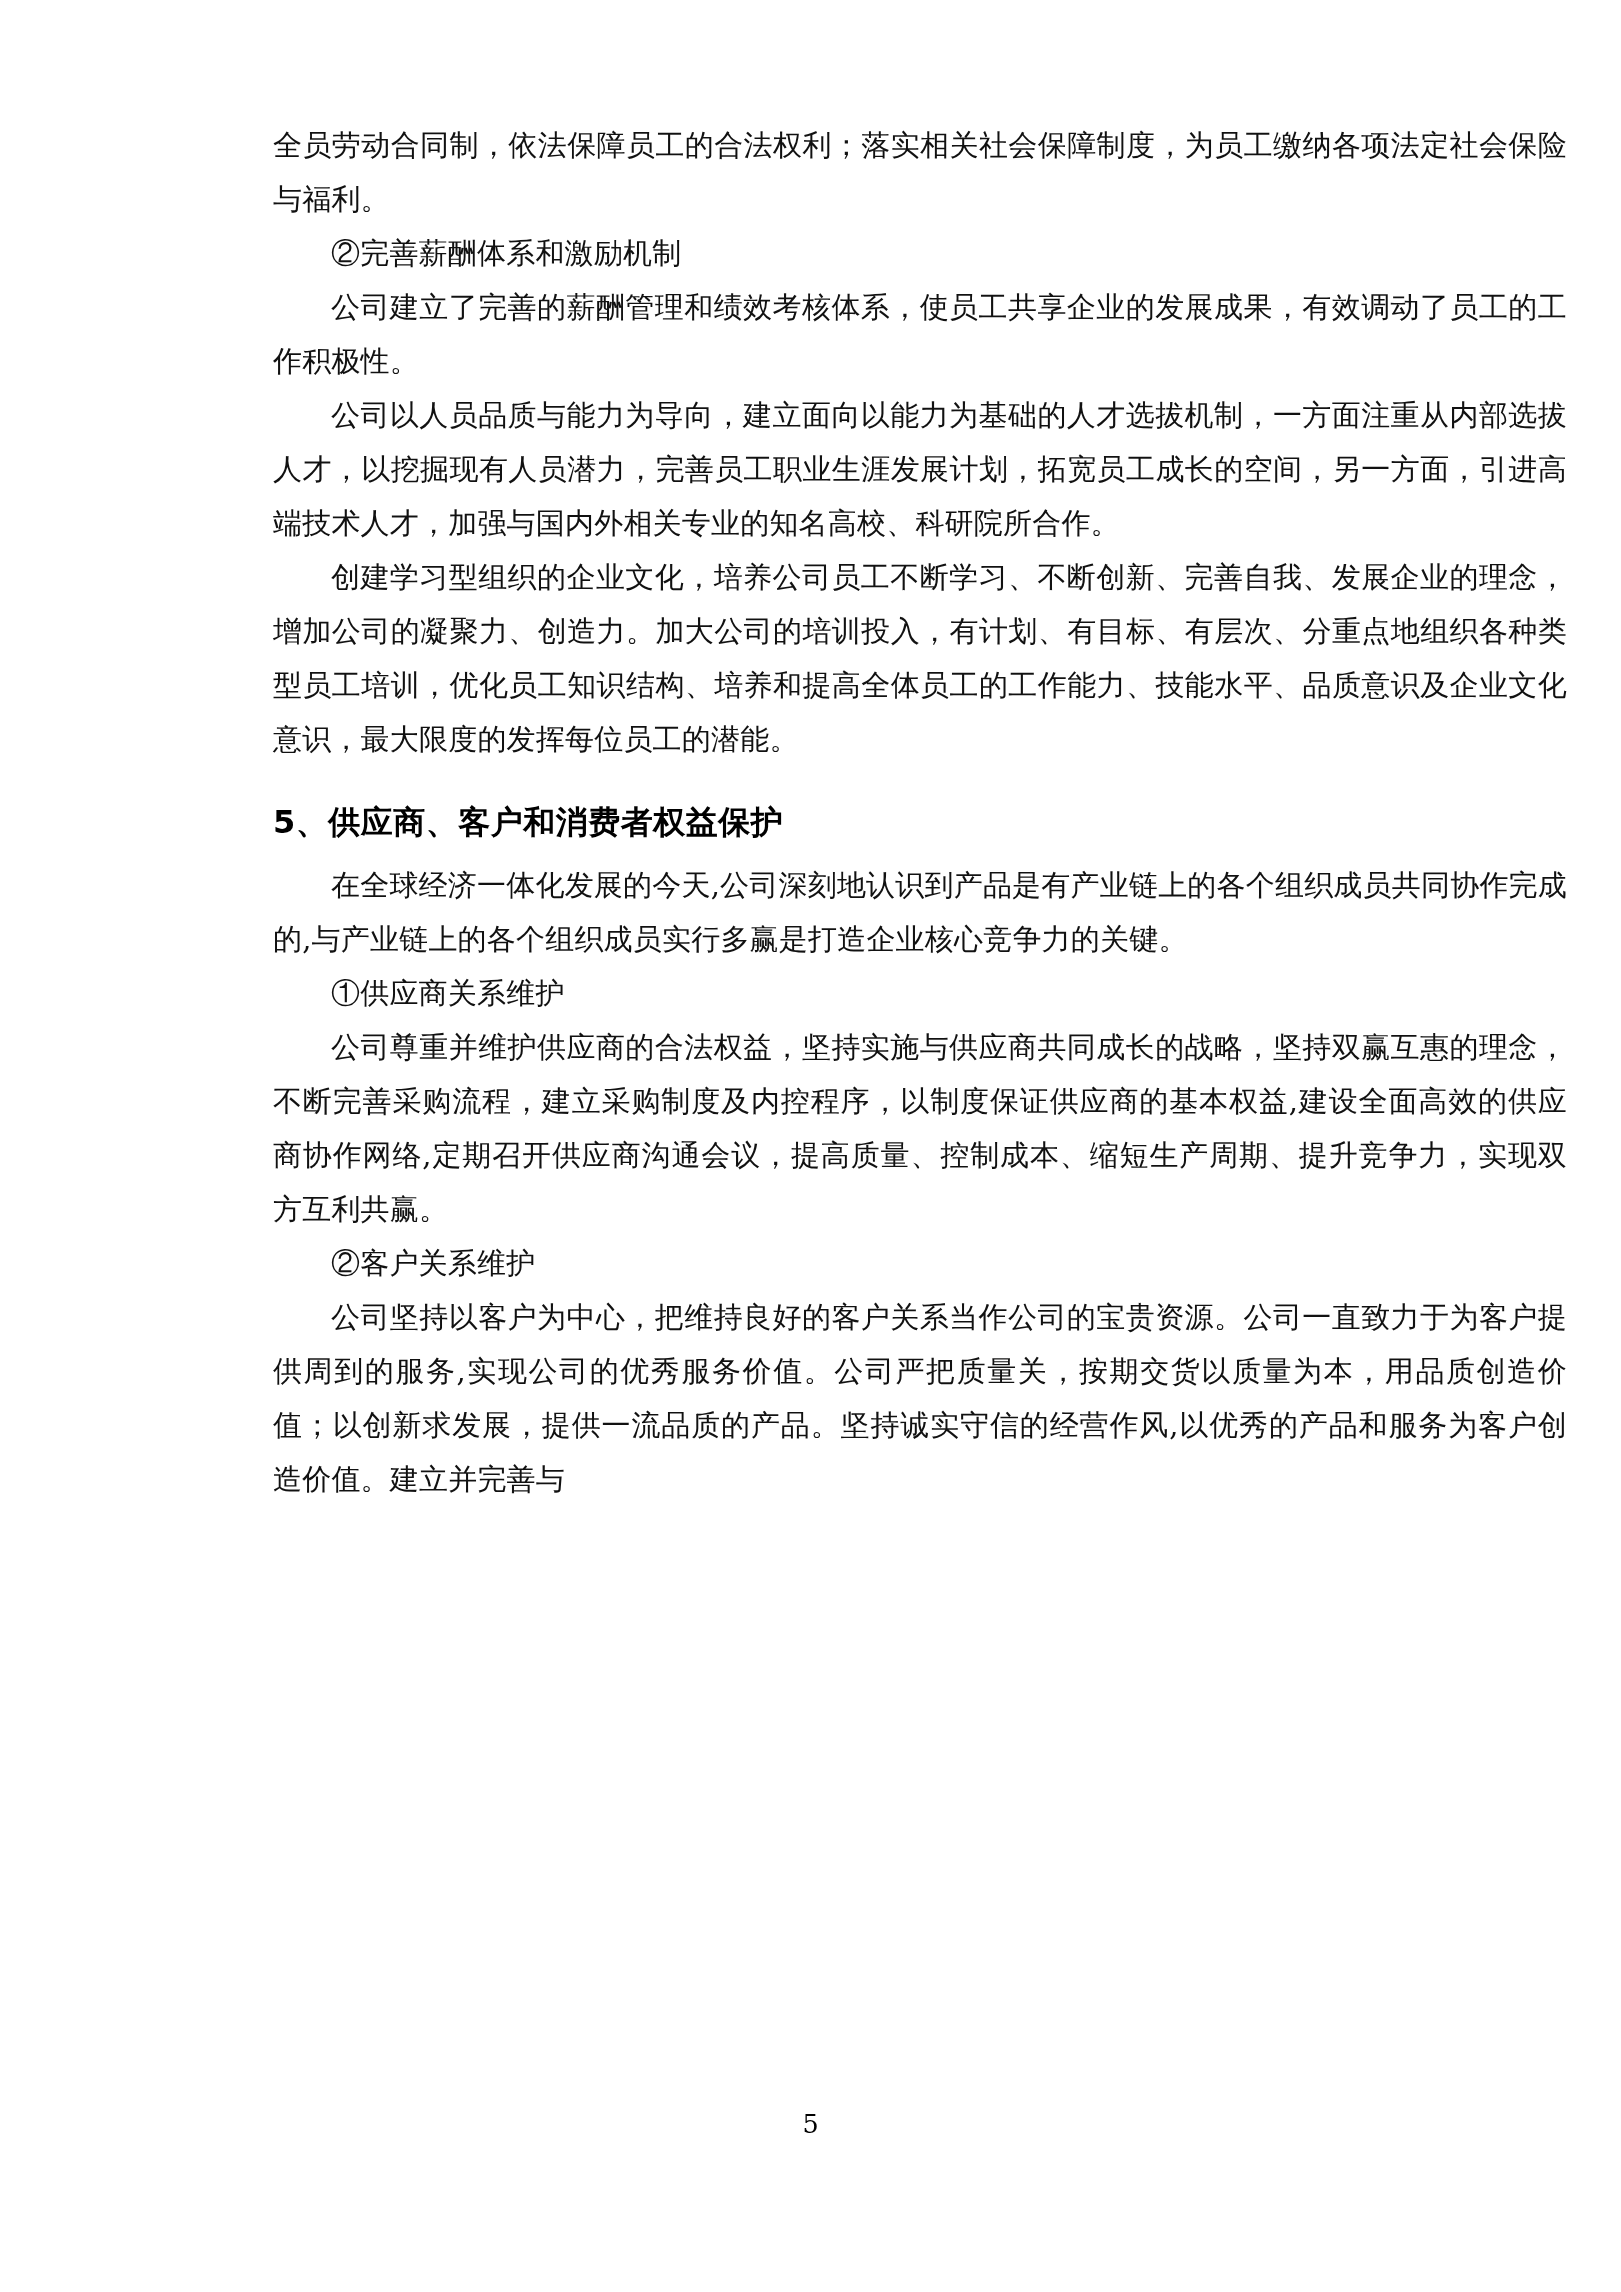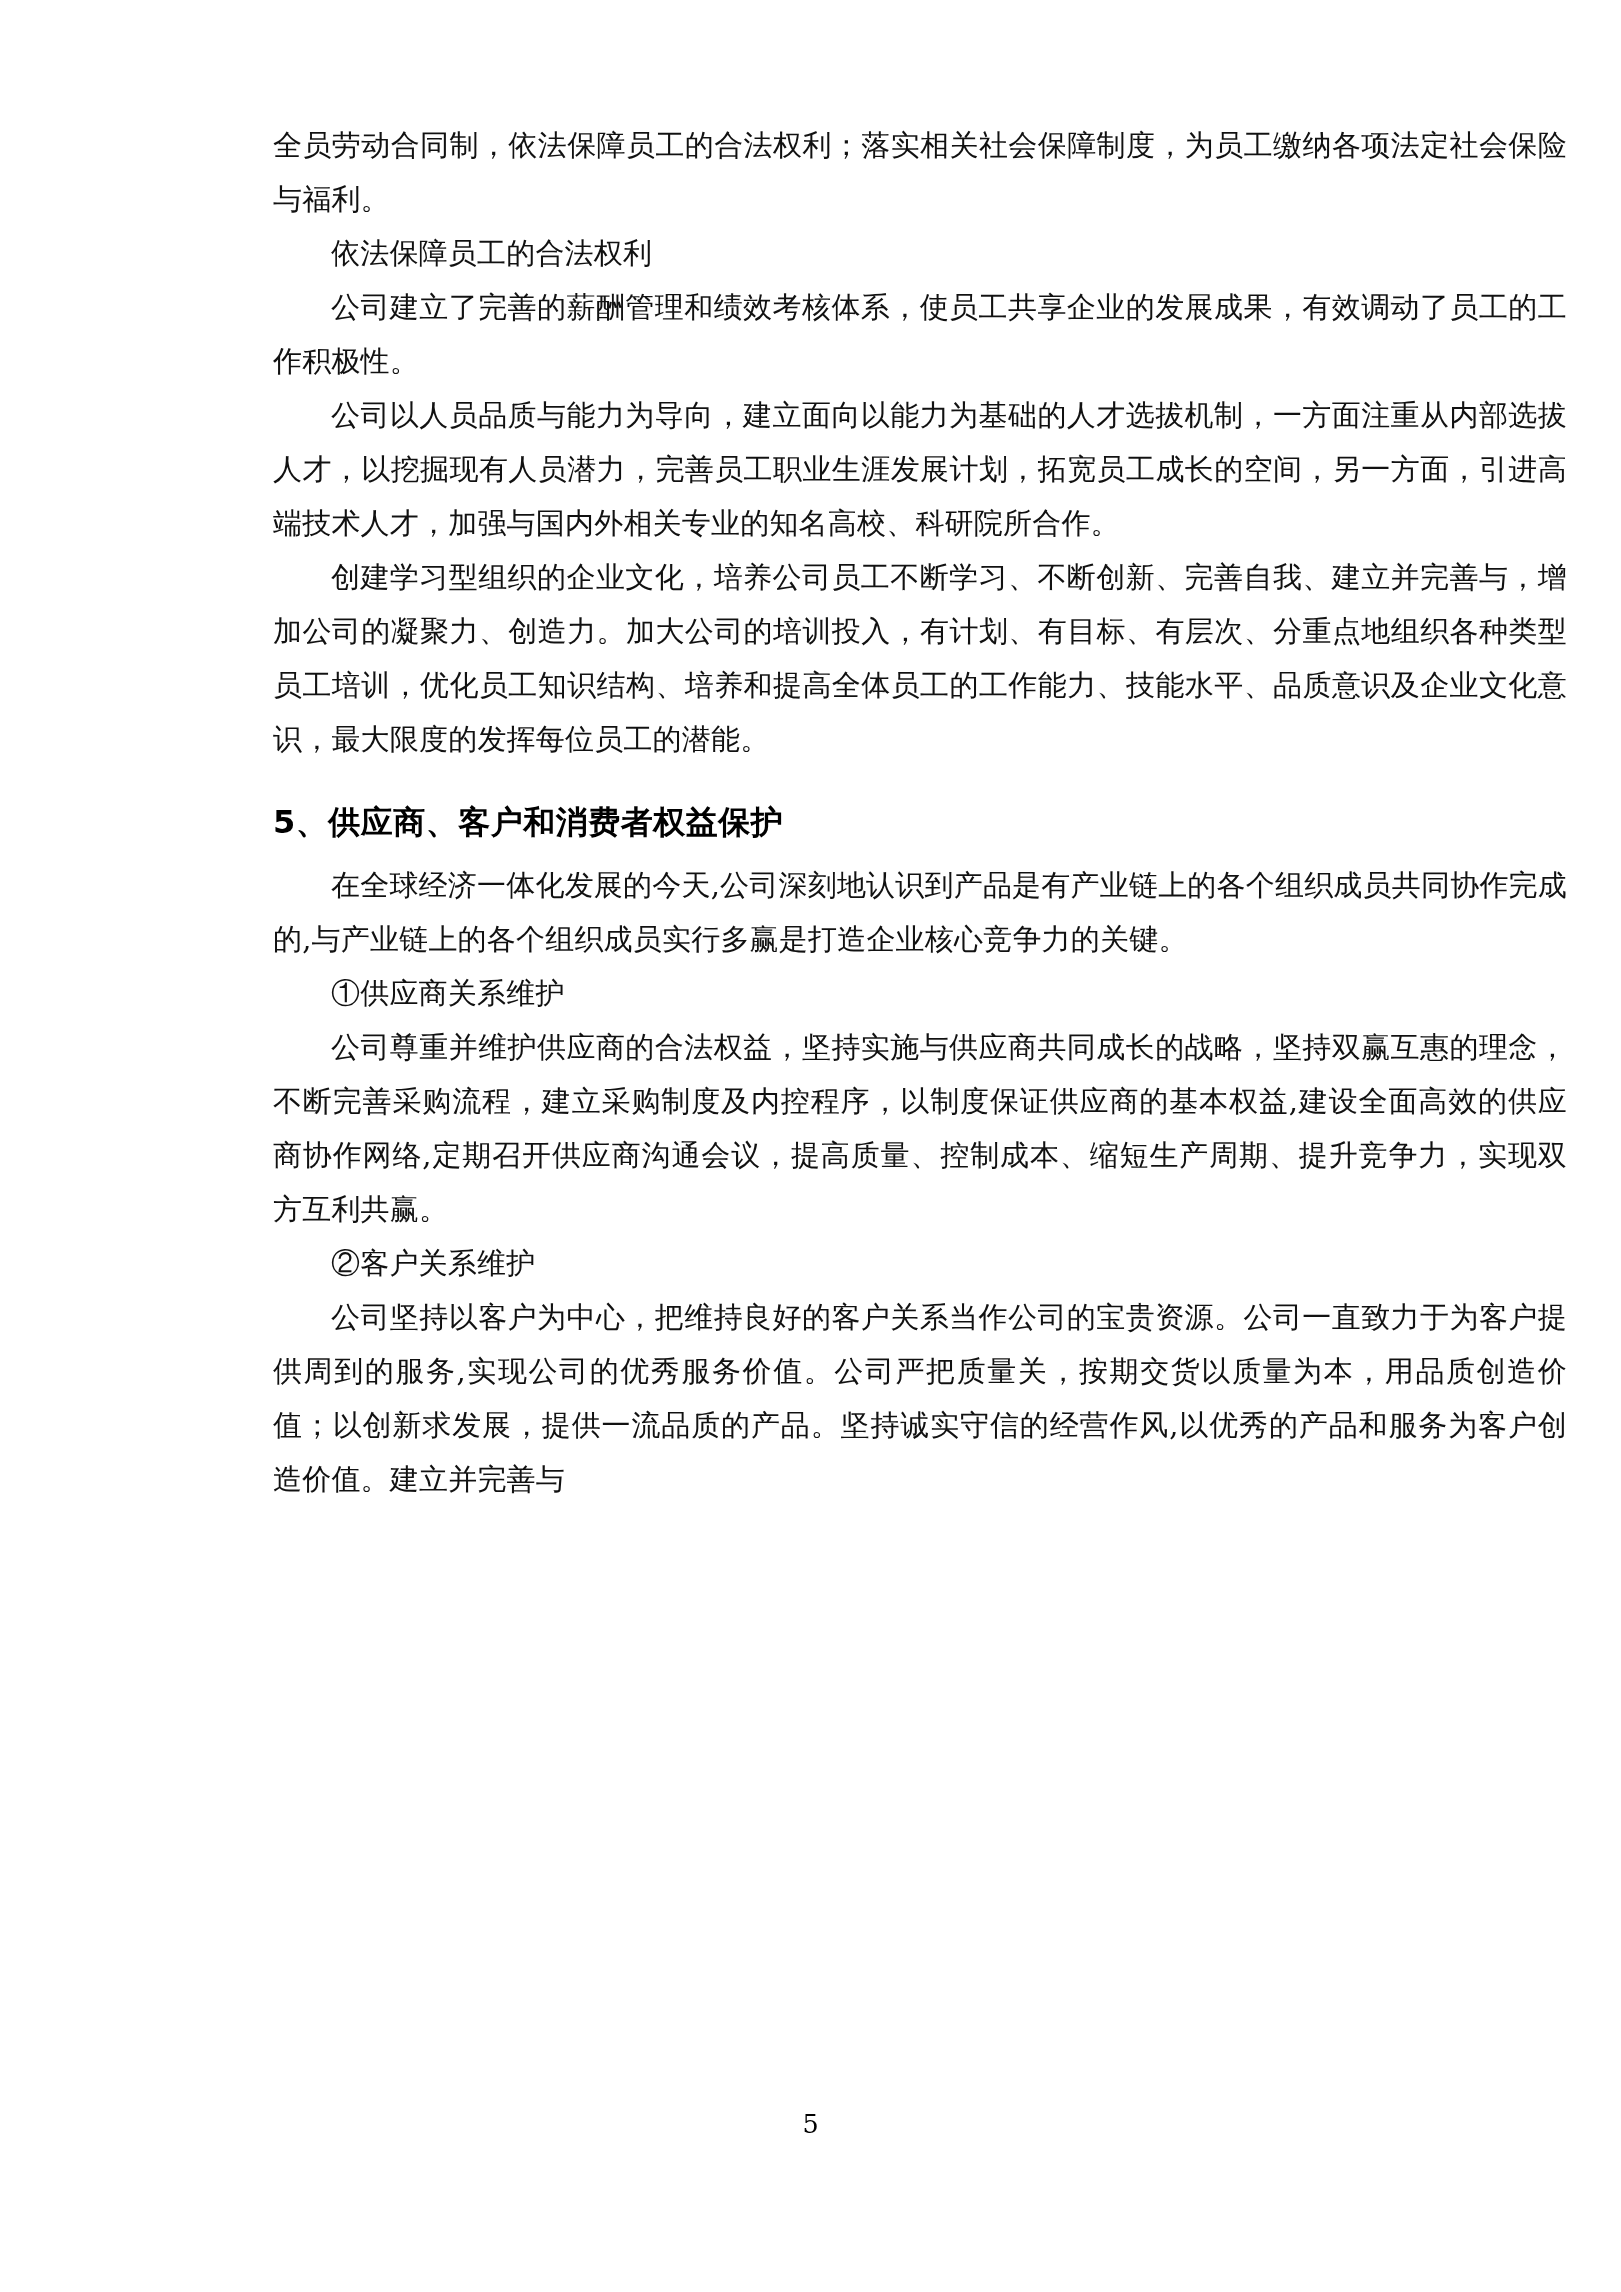--- a/index.html
+++ b/index.html
@@ -56,24 +56,24 @@
   }
 </style>
 </head>
 <body>
 
 <div class="page">
 
   <div class="content">
 
     <p class="body-text">全员劳动合同制，依法保障员工的合法权利；落实相关社会保障制度，为员工缴纳各项法定社会保险与福利。</p>
-    <p class="body-text indent">依法保障员工的合法权利</p>
+    <p class="body-text indent">②完善薪酬体系和激励机制</p>
     <p class="body-text indent">公司建立了完善的薪酬管理和绩效考核体系，使员工共享企业的发展成果，有效调动了员工的工作积极性。</p>
     <p class="body-text indent">公司以人员品质与能力为导向，建立面向以能力为基础的人才选拔机制，一方面注重从内部选拔人才，以挖掘现有人员潜力，完善员工职业生涯发展计划，拓宽员工成长的空间，另一方面，引进高端技术人才，加强与国内外相关专业的知名高校、科研院所合作。</p>
-    <p class="body-text indent">创建学习型组织的企业文化，培养公司员工不断学习、不断创新、完善自我、建立并完善与，增加公司的凝聚力、创造力。加大公司的培训投入，有计划、有目标、有层次、分重点地组织各种类型员工培训，优化员工知识结构、培养和提高全体员工的工作能力、技能水平、品质意识及企业文化意识，最大限度的发挥每位员工的潜能。</p>
+    <p class="body-text indent">创建学习型组织的企业文化，培养公司员工不断学习、不断创新、完善自我、发展企业的理念，增加公司的凝聚力、创造力。加大公司的培训投入，有计划、有目标、有层次、分重点地组织各种类型员工培训，优化员工知识结构、培养和提高全体员工的工作能力、技能水平、品质意识及企业文化意识，最大限度的发挥每位员工的潜能。</p>
 
     <h2 class="section-heading">5、供应商、客户和消费者权益保护</h2>
 
     <p class="body-text indent">在全球经济一体化发展的今天,公司深刻地认识到产品是有产业链上的各个组织成员共同协作完成的,与产业链上的各个组织成员实行多赢是打造企业核心竞争力的关键。</p>
     <p class="body-text indent">①供应商关系维护</p>
     <p class="body-text indent">公司尊重并维护供应商的合法权益，坚持实施与供应商共同成长的战略，坚持双赢互惠的理念，不断完善采购流程，建立采购制度及内控程序，以制度保证供应商的基本权益,建设全面高效的供应商协作网络,定期召开供应商沟通会议，提高质量、控制成本、缩短生产周期、提升竞争力，实现双方互利共赢。</p>
     <p class="body-text indent">②客户关系维护</p>
     <p class="body-text indent">公司坚持以客户为中心，把维持良好的客户关系当作公司的宝贵资源。公司一直致力于为客户提供周到的服务,实现公司的优秀服务价值。公司严把质量关，按期交货以质量为本，用品质创造价值；以创新求发展，提供一流品质的产品。坚持诚实守信的经营作风,以优秀的产品和服务为客户创造价值。建立并完善与</p>
 
   </div>

